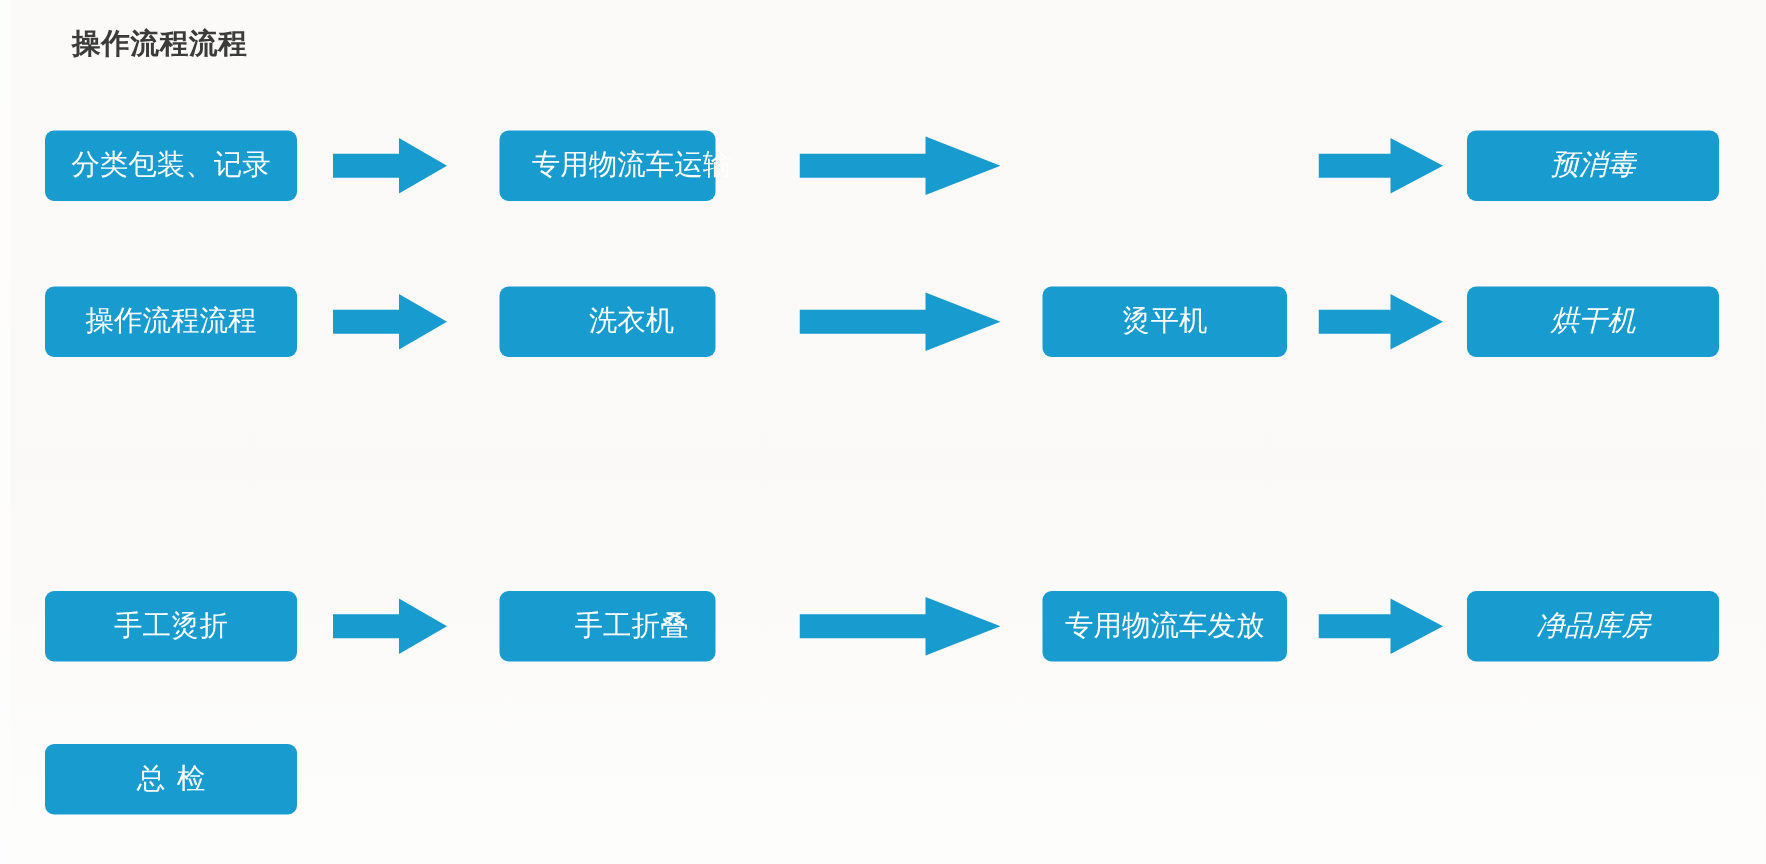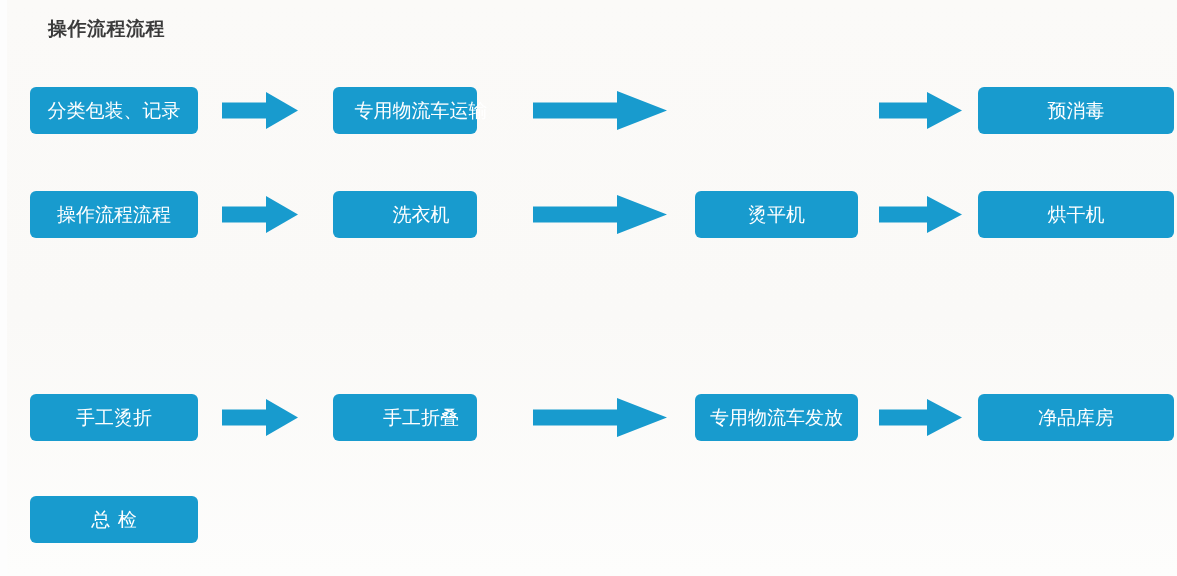--- a/index.html
+++ b/index.html
@@ -61,21 +61,21 @@
     line-height: 1;
   }
   .node-box.spaced {
     letter-spacing: 0.40em;
     text-indent: 0.40em;
   }
   
   .col-1 { left: 30px;  width: 168px; }
   .col-2 { left: 333px; width: 144px; padding-left: 32px; }
   .col-3 { left: 695px; width: 163px; }
-  .col-4 { left: 978px; width: 196px; }
+  .col-4 { left: 978px; width: 168px; font-style: italic; }
 
   .arrow {
     position: absolute;
     top: 0;
     height: 47px;
   }
   .arrow svg { display: block; }
   
   .arrow-a { left: 222px; width: 76px; }   
   .arrow-b { left: 533px; width: 134px; }  

